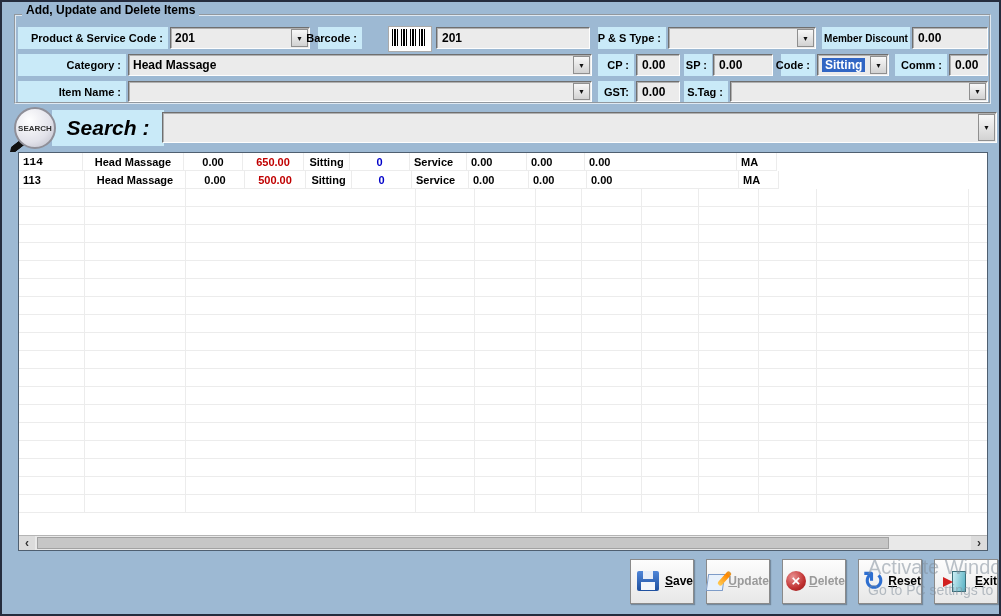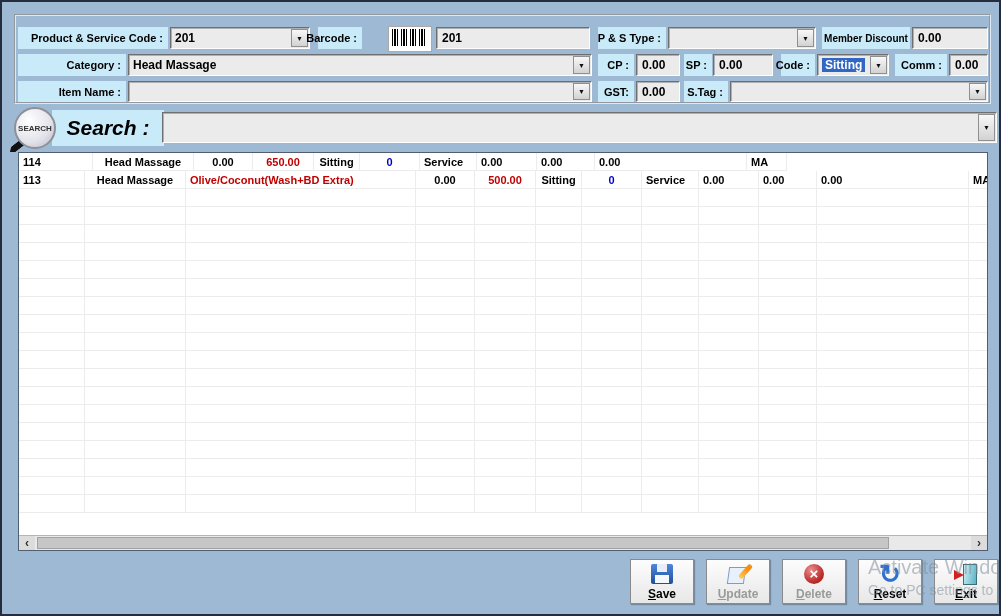--- a/index.html
+++ b/index.html
@@ -57,21 +57,21 @@
       white-space:nowrap;overflow:hidden;color:#000;}
   .grid-scroll{flex:0 0 15px;background:#dcdcdc;border-top:1px solid #b5b5b5;display:flex;}
   .sbtn{flex:0 0 16px;display:flex;align-items:center;justify-content:center;
       font-size:12px;font-weight:bold;color:#333;background:#dcdcdc;}
   .strack{flex:1;position:relative;background:#e9e9e9;}
   .sthumb{position:absolute;left:2px;top:1px;bottom:1px;width:91%;background:#c6c6c6;
       border:1px solid #a2a2a2;}
   
   .abtn{position:absolute;top:557px;width:64px;height:45px;
       background:linear-gradient(#fdfdfd,#e7e7e7);border:1px solid #8a8a8a;
-      box-shadow:1px 1px 1px rgba(0,0,0,.25);display:flex;flex-direction:column;
+      box-shadow:1px 1px 1px rgba(0,0,0,.25);display:flex;flex-direction:row;
       align-items:center;justify-content:flex-end;padding-bottom:2px;cursor:default;}
   .abtn .blabel{font-size:12px;font-weight:bold;color:#000;line-height:14px;}
   .abtn.disabled .blabel{color:#9a9a9a;}
   .bicon{flex:1;display:flex;align-items:center;justify-content:center;}
   .ic-save{width:22px;height:20px;background:linear-gradient(#4f86d8,#1e4f9e);
       border-radius:2px;position:relative;}
   .ic-save::before{content:"";position:absolute;top:0;left:6px;width:10px;height:8px;
       background:#e8eef8;}
   .ic-save::after{content:"";position:absolute;bottom:1px;left:4px;width:14px;height:8px;
       background:#f4f7fb;}
@@ -97,20 +97,21 @@
       color:rgba(130,142,154,.55);white-space:nowrap;}
   .watermark .l1{font-size:20px;font-weight:normal;}
   .watermark .l2{font-size:14px;margin-top:3px;}
 </style>
 </head>
 <body>
 
 <div id="win">
 
   <div class="groupbox"></div>
+  <div class="grouplabel">Add, Update and Delete Items</div>
 
   <div class="lab" style="left:16px;top:25px;width:150px;">Product &amp; Service Code :</div>
   <div class="combo" style="left:168px;top:25px;width:140px;">
     <div class="val">201</div>
     <div class="btn">▼</div>
   </div>
   <div class="lab" style="left:316px;top:25px;width:44px;">Barcode :</div>
   <div class="barcode">
       <div class="bars"></div>
     </div>
@@ -161,36 +162,35 @@
   <div class="search-handle"></div>
   <div class="search-label">Search :</div>
   <div class="combo" style="left:160px;top:110px;width:835px;height:31px;">
     <div class="val"></div>
     <div class="btn">▼</div>
   </div>
 
   <div class="grid">
     <div class="grid-body" id="gridBody">
         <div class="grow">
-          <div class="gcell" style="width: 74px; justify-content: flex-start;">114</div>
+          <div class="gcell" style="width: 64px; justify-content: flex-start; font-family: Liberation Mono, monospace;">114</div>
           <div class="gcell" style="width: 101px; justify-content: center;">Head Massage</div>
           <div class="gcell" style="width: 59px; justify-content: center;">0.00</div>
           <div class="gcell" style="width: 61px; justify-content: center; color: rgb(192, 0, 0);">650.00</div>
           <div class="gcell" style="width: 46px; justify-content: center;">Sitting</div>
           <div class="gcell" style="width: 60px; justify-content: center; color: rgb(0, 0, 200);">0</div>
           <div class="gcell" style="width: 57px; justify-content: flex-start;">Service</div>
           <div class="gcell" style="width: 60px; justify-content: flex-start;">0.00</div>
           <div class="gcell" style="width: 58px; justify-content: flex-start;">0.00</div>
           <div class="gcell" style="width: 152px; justify-content: flex-start;">0.00</div>
           <div class="gcell" style="width: 40px; justify-content: flex-start;">MA</div>
         </div>
         <div class="grow">
           <div class="gcell" style="width: 66px; justify-content: flex-start;">113</div>
           <div class="gcell" style="width: 101px; justify-content: center;">Head Massage</div>
-          <div class="gcell" style="width: 230px; justify-content: flex-start; color: rgb(192, 0, 0);">Olive/Coconut(Wash+BD Extra)</div>
           <div class="gcell" style="width: 59px; justify-content: center;">0.00</div>
           <div class="gcell" style="width: 61px; justify-content: center; color: rgb(192, 0, 0);">500.00</div>
           <div class="gcell" style="width: 46px; justify-content: center;">Sitting</div>
           <div class="gcell" style="width: 60px; justify-content: center; color: rgb(0, 0, 200);">0</div>
           <div class="gcell" style="width: 57px; justify-content: flex-start;">Service</div>
           <div class="gcell" style="width: 60px; justify-content: flex-start;">0.00</div>
           <div class="gcell" style="width: 58px; justify-content: flex-start;">0.00</div>
           <div class="gcell" style="width: 152px; justify-content: flex-start;">0.00</div>
           <div class="gcell" style="width: 40px; justify-content: flex-start;">MA</div>
         </div>

